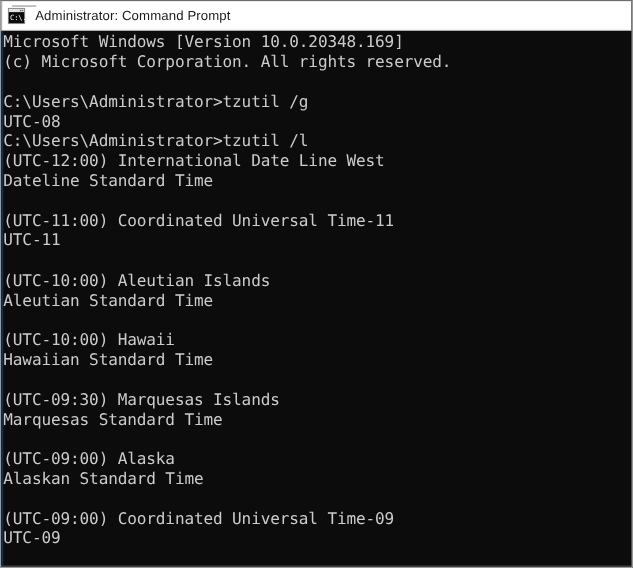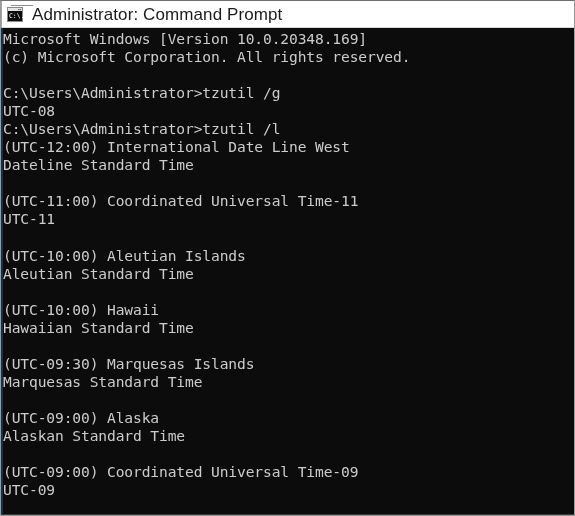--- a/index.html
+++ b/index.html
@@ -58,21 +58,21 @@
   .titlebar-icon {
     width: 16px;
     height: 15px;
     flex: 0 0 auto;
     margin-right: 9px;
     margin-left: 1px;
     position: relative;
   }
   .titlebar-title {
     font-family: "Liberation Sans", sans-serif;
-    font-size: 17px;
+    font-size: 12px;
     color: #1b1b1b;
     letter-spacing: 0.1px;
     white-space: nowrap;
     line-height: 1;
     position: relative;
     top: 0px;
   }
 
   
   #console {

